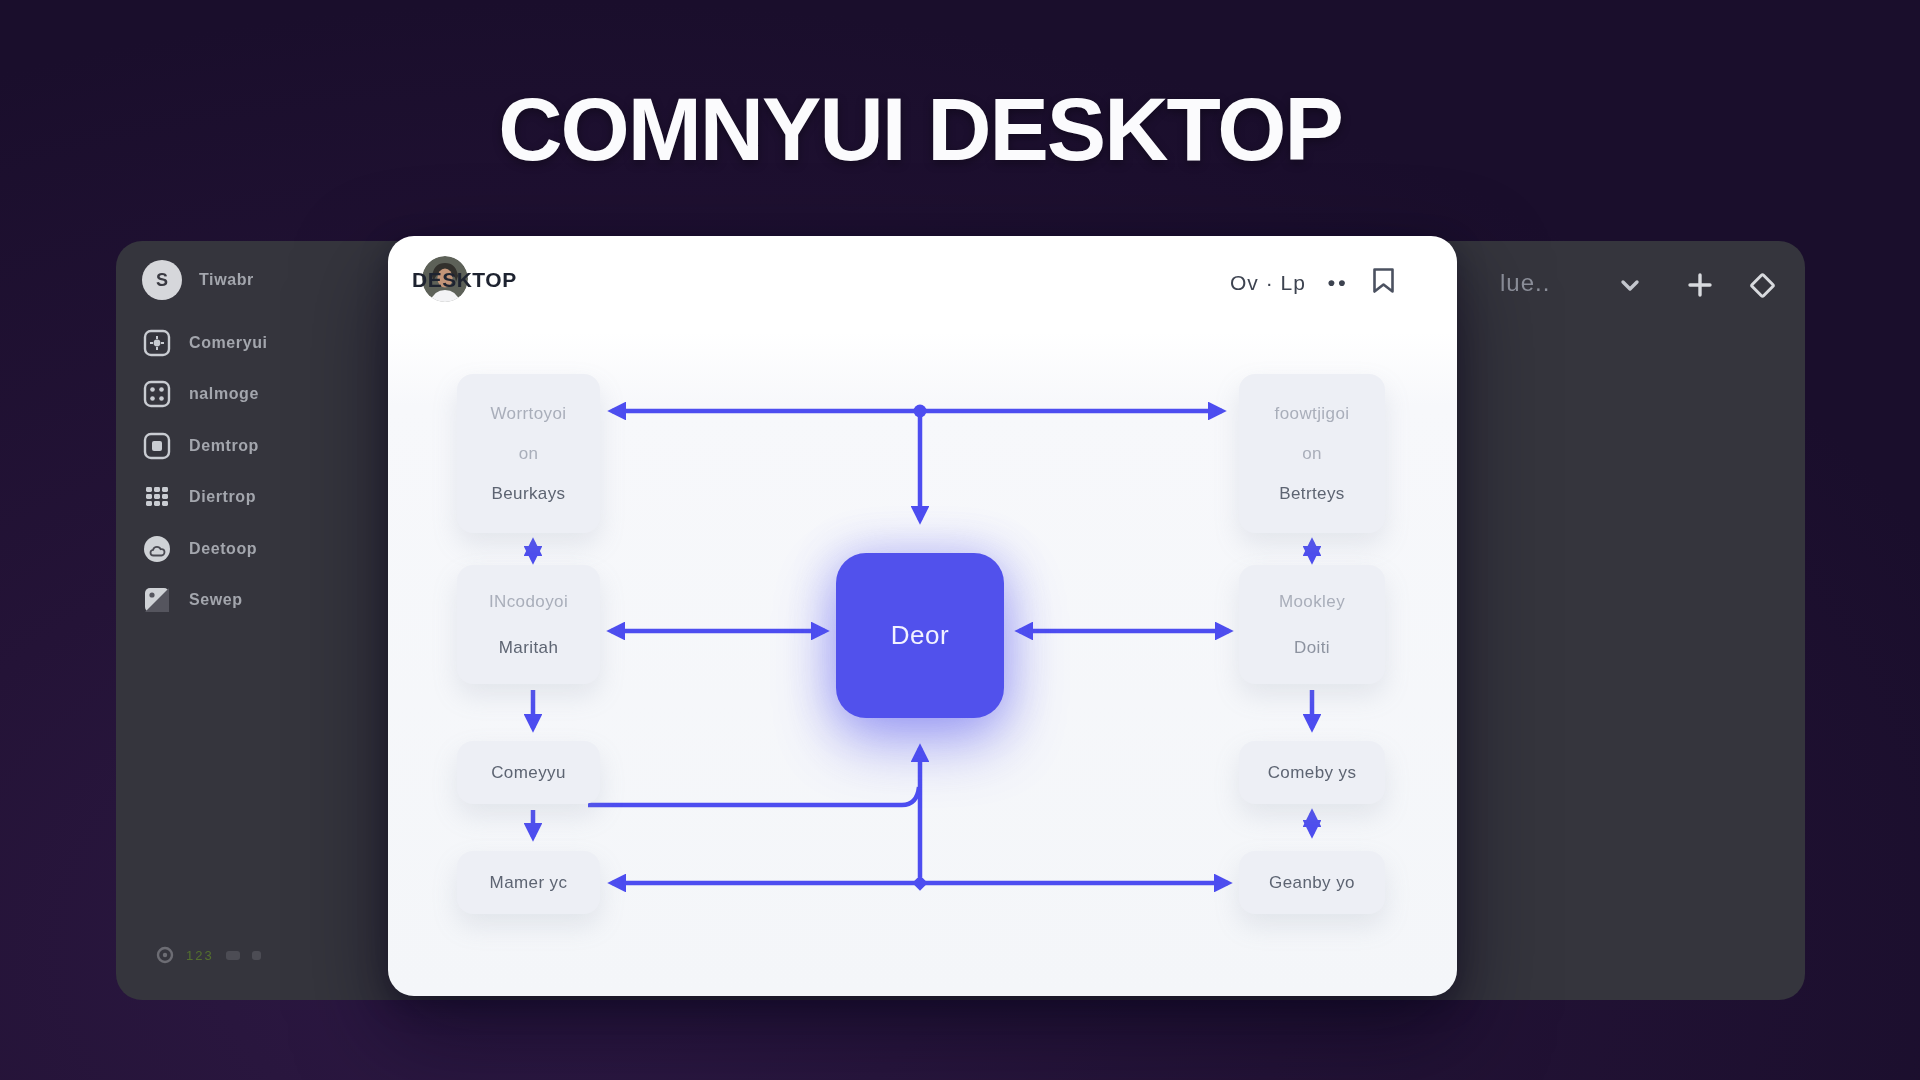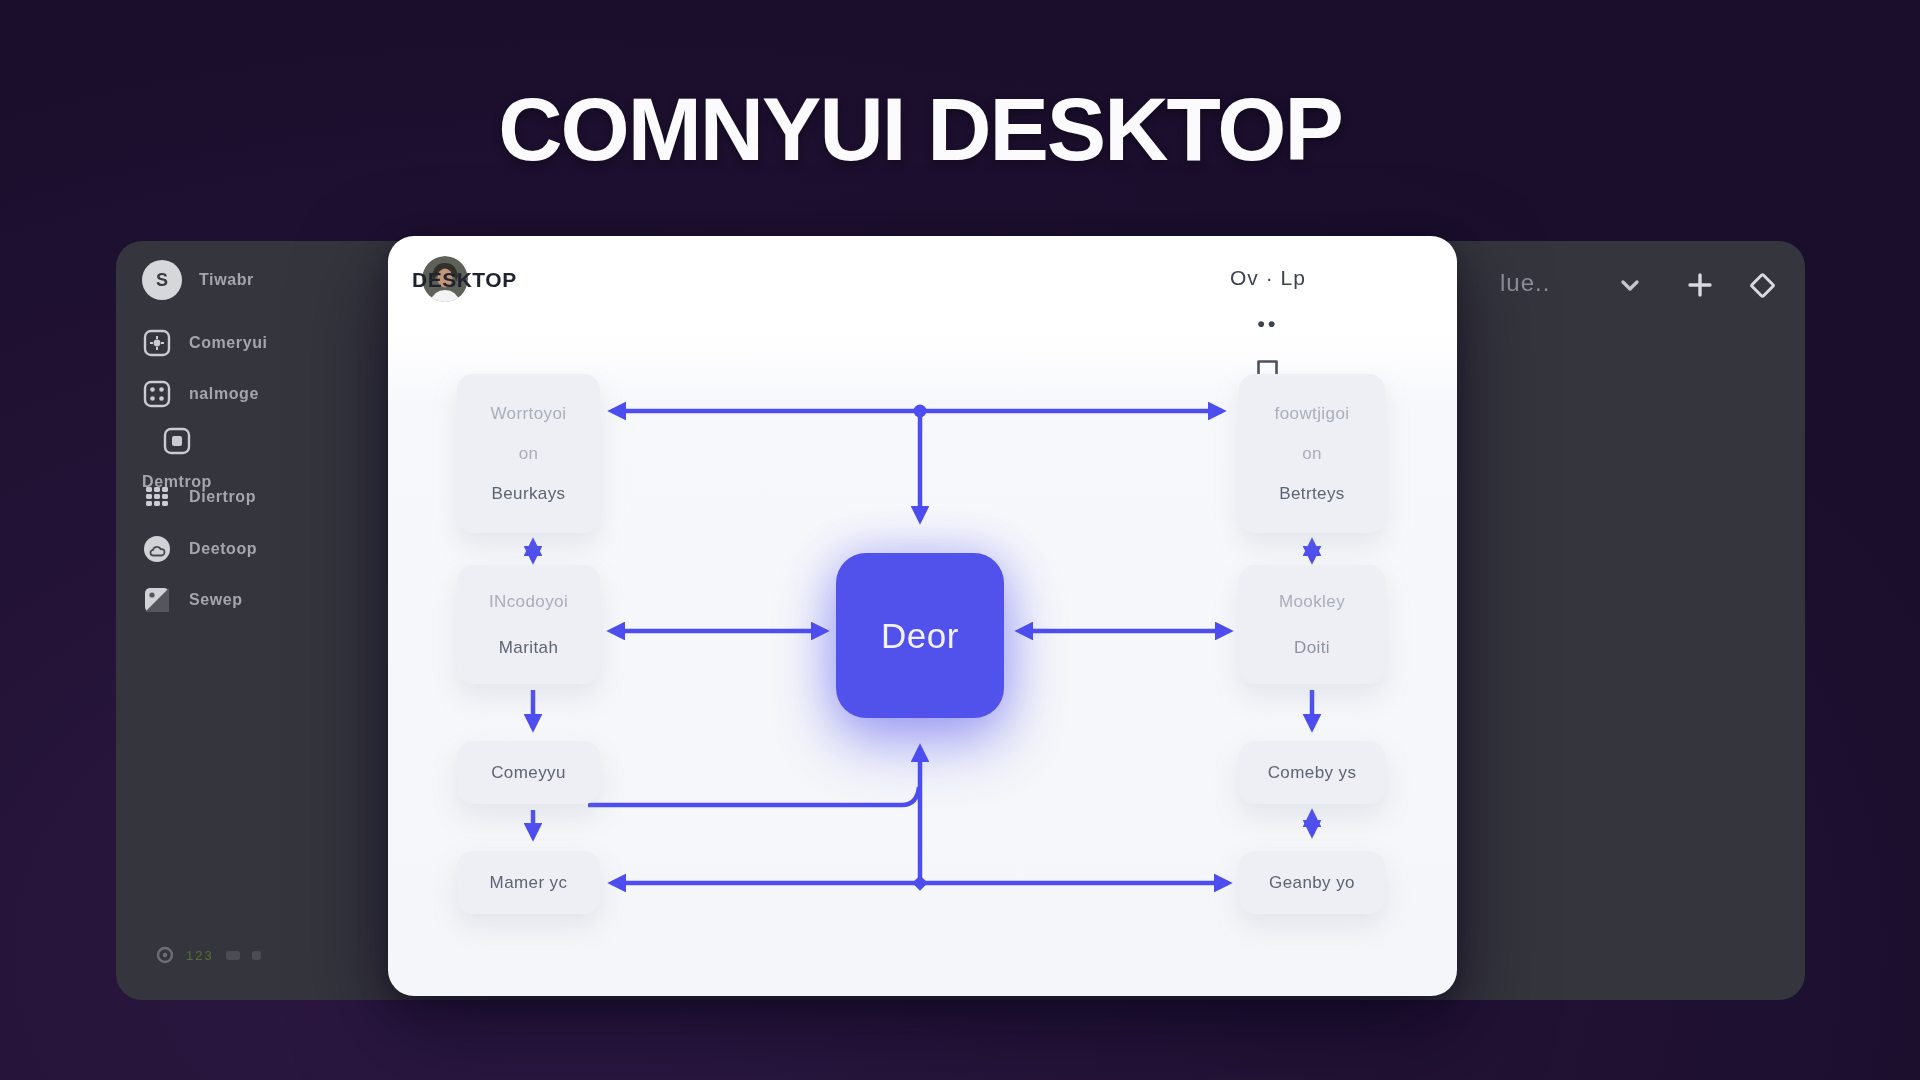--- a/index.html
+++ b/index.html
@@ -45,40 +45,40 @@
   
   .card {
     position:absolute; left:388px; top:236px; width:1069px; height:760px;
     background:linear-gradient(#ffffff 0px, #ffffff 96px, #f7f8fb 170px, #f4f6f9 100%);
     border-radius:26px;
     box-shadow:0 35px 90px rgba(8,4,26,.55), 0 8px 28px rgba(8,4,26,.35);
   }
   .avatar { position:absolute; left:34px; top:20px; width:46px; height:46px; border-radius:50%; overflow:hidden; cursor:pointer; }
   .card-title { position:absolute; left:0; top:32px; width:100%; text-align:left;
     font-size:21px; font-weight:bold; color:#1e2330; letter-spacing:.5px;padding-left:24px; }
-  .header-right { position:absolute; left:842px; top:30px; display:flex; align-items:center; gap:22px;flex-direction:column; }
+  .header-right { position:absolute; left:842px; top:30px; display:flex; align-items:flex-end; gap:22px; }
   .hdr-meta { color:#3d4350; font-size:21px; letter-spacing:1px; }
   .hdr-dots { color:#3d4350; font-size:21px; letter-spacing:3px; font-weight:bold; cursor:pointer; }
 
   
   .fbox {
     position:absolute; background:#edeff5; border-radius:16px;
     box-shadow:0 12px 26px rgba(140,148,170,.18);
     display:flex; flex-direction:column; align-items:center; justify-content:center;
     font-size:17px; font-weight:normal; letter-spacing:.4px; text-align:center; cursor:pointer;
   }
   .fbox .ln-light { color:#a9aeba; filter:blur(.4px); }
   .fbox .ln-mid   { color:#8d93a0; filter:blur(.3px); }
   .fbox .ln-dark  { color:#5d6472; }
   .gap20 { gap:20px; } .gap26 { gap:26px; }
   .center-node {
     position:absolute; left:448px; top:317px; width:168px; height:165px;
     background:#5151ec; border-radius:30px;
     display:flex; align-items:center; justify-content:center;
-    color:#f2f2ff; font-size:35px; letter-spacing:.5px;
+    color:#f2f2ff; font-size:26px; letter-spacing:.5px;
     box-shadow:0 24px 60px rgba(82,82,238,.48), 0 0 45px rgba(95,95,245,.30);
     cursor:pointer;
   }
   .flow-svg { position:absolute; left:0; top:0; pointer-events:none; }
 </style>
 </head>
 <body>
 
 <h1 class="hero-title">COMNYUI DESKTOP</h1>
 
@@ -103,21 +103,21 @@
       <svg viewBox="0 0 30 30" fill="none" stroke="#c9ccd2" stroke-width="2.4">
         <rect x="3" y="3" width="24" height="24" rx="6"></rect>
         <circle cx="10.5" cy="10.5" r="2.3" fill="#c9ccd2" stroke="none"></circle>
         <circle cx="19.5" cy="10.5" r="2.3" fill="#c9ccd2" stroke="none"></circle>
         <circle cx="10.5" cy="19.5" r="2.3" fill="#c9ccd2" stroke="none"></circle>
         <circle cx="19.5" cy="19.5" r="2.3" fill="#c9ccd2" stroke="none"></circle>
       </svg>
     </span>
     <span class="label">nalmoge</span>
   </div>
-  <div class="side-item" style="top:185px;flex-direction:column;">
+  <div class="side-item" style="top:185px;">
     <span class="side-icon">
       <svg viewBox="0 0 30 30" fill="none" stroke="#c9ccd2" stroke-width="2.4">
         <rect x="3" y="3" width="24" height="24" rx="6"></rect>
         <rect x="10" y="10" width="10" height="10" rx="2" fill="#c9ccd2" stroke="none"></rect>
       </svg>
     </span>
     <span class="label">Demtrop</span>
   </div>
   <div class="side-item" style="top:236px;">
     <span class="side-icon">

